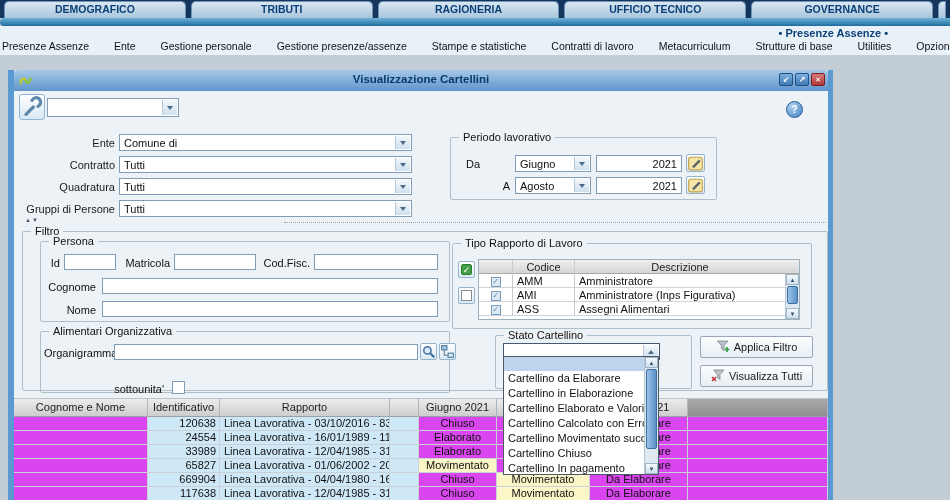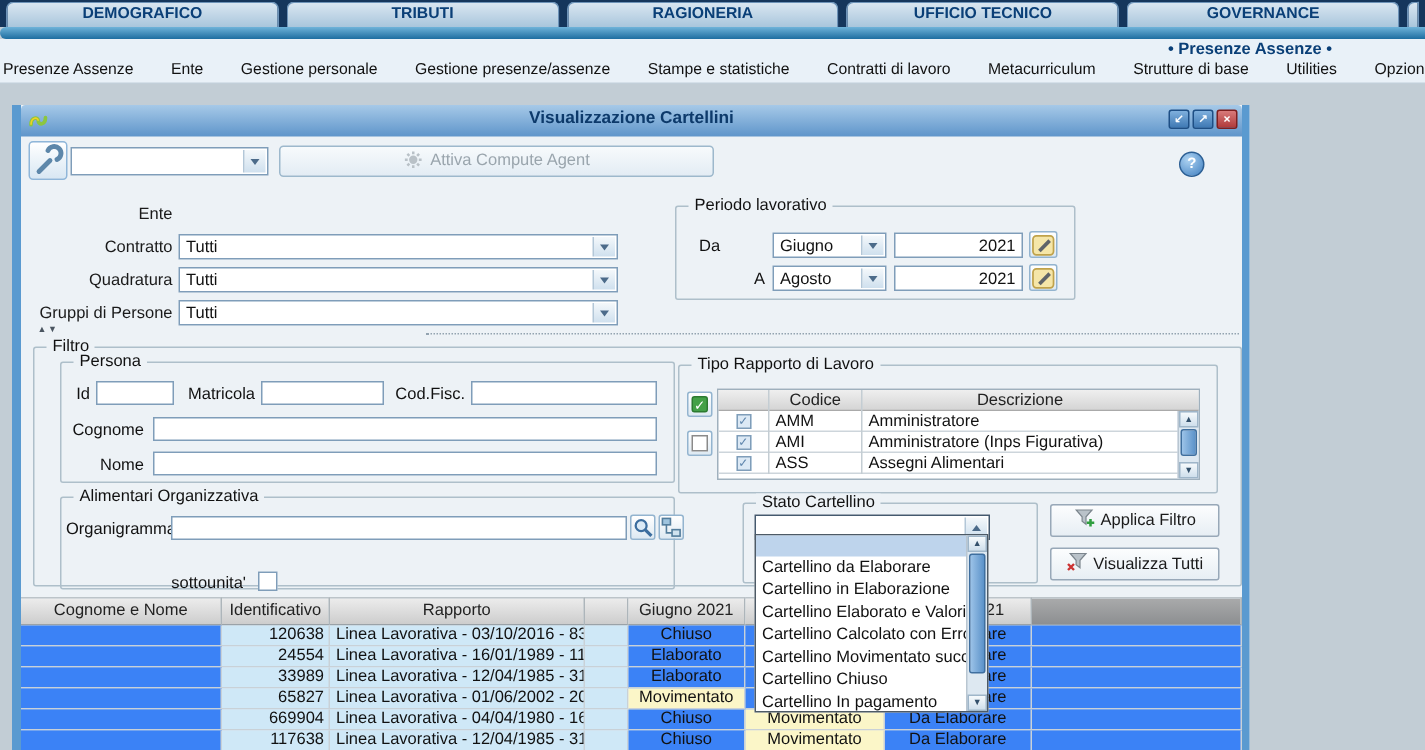--- a/index.html
+++ b/index.html
@@ -79,21 +79,21 @@
   
   .push-btn { position:absolute; background:linear-gradient(#fcfdfe,#e7eef4); border:1px solid #98a8b8; border-radius:2px; text-align:center; line-height:20px; color:#1a1a1a; }
   .push-btn svg { vertical-align:-2px; margin-right:4px; }
 
   
   #rtable { left:0; top:307px; width:814px; }
   .hrow { position:relative; height:19px; }
   .hcell { position:absolute; top:0; height:19px; background:linear-gradient(#ececec,#cdcdcd); border-right:1px solid #adb5ba; border-top:1px solid #bcc4c9; border-bottom:1px solid #9aa2a8; text-align:center; line-height:17px; color:#222; overflow:hidden; white-space:nowrap; }
   .hcell.dark { background:linear-gradient(#a9aaab,#8d8f91); }
   .rrow { position:relative; height:14px; }
-  .cell { position:absolute; top:0; height:14px; border-right:1px solid #c9d1d7; border-bottom:1px solid #c9d1d7; background:#3b82f6; overflow:hidden; white-space:nowrap; line-height:13px; }
+  .cell { position:absolute; top:0; height:14px; border-right:1px solid #c9d1d7; border-bottom:1px solid #c9d1d7; background:#d946ef; overflow:hidden; white-space:nowrap; line-height:13px; }
   .cell.blue { background:#cfe8f7; }
   .cell.yellow { background:#fbf6c8; }
   .cell.num { text-align:right; padding-right:3px; }
   .cell.txt { padding-left:4px; }
   .cell.mid { text-align:center; }
   .c1{left:0;width:134px}.c2{left:134px;width:72px}.c3{left:206px;width:170px}.c4{left:376px;width:29px}
   .c5{left:405px;width:78px}.c6{left:483px;width:93px}.c7{left:576px;width:98px}.c8{left:674px;width:140px}
 
   
   #stato-list { left:489px; top:265px; width:156px; height:119px; background:#fff; border:1px solid #4d5a66; z-index:50; }
@@ -157,38 +157,29 @@
             <path d="M9 4 a3.4 3.4 0 1 1 4.5 4.5"></path>
           </g>
         </svg>
       </div>
       <div id="toolbar-combo" class="combo">
         <span class="val"></span>
         <span class="combo-btn">
             <span class="tri-down"></span>
           </span>
       </div>
-      <div id="agent-btn" class="abs">
-        <svg width="13" height="13" viewBox="0 0 14 14">
-          <circle cx="7" cy="7" r="3" fill="#b9c1c7"></circle>
-          <g stroke="#b9c1c7" stroke-width="1.8">
-            <line x1="7" y1="1" x2="7" y2="3"></line>
-              <line x1="7" y1="11" x2="7" y2="13"></line>
-            <line x1="1" y1="7" x2="3" y2="7"></line>
-              <line x1="11" y1="7" x2="13" y2="7"></line>
-            <line x1="2.8" y1="2.8" x2="4.2" y2="4.2"></line>
-              <line x1="9.8" y1="9.8" x2="11.2" y2="11.2"></line>
-            <line x1="2.8" y1="11.2" x2="4.2" y2="9.8"></line>
-              <line x1="9.8" y1="4.2" x2="11.2" y2="2.8"></line>
-          </g>
-        </svg><span>Attiva Compute Agent</span>
-      </div>
       <div id="help-btn" class="abs">?</div>
 
       <div class="frm-label abs" style="left:0;top:46px">Ente</div>
+      <div class="field" style="left:105px;top:43px;width:293px">
+        <span class="val">Comune di</span>
+        <span class="combo-btn">
+            <span class="tri-down"></span>
+          </span>
+      </div>
       <div class="frm-label abs" style="left:0;top:68px">Contratto</div>
       <div class="field" style="left:105px;top:65px;width:293px">
         <span class="val">Tutti</span>
         <span class="combo-btn">
             <span class="tri-down"></span>
           </span>
       </div>
       <div class="frm-label abs" style="left:0;top:90px">Quadratura</div>
       <div class="field" style="left:105px;top:87px;width:293px">
         <span class="val">Tutti</span>

